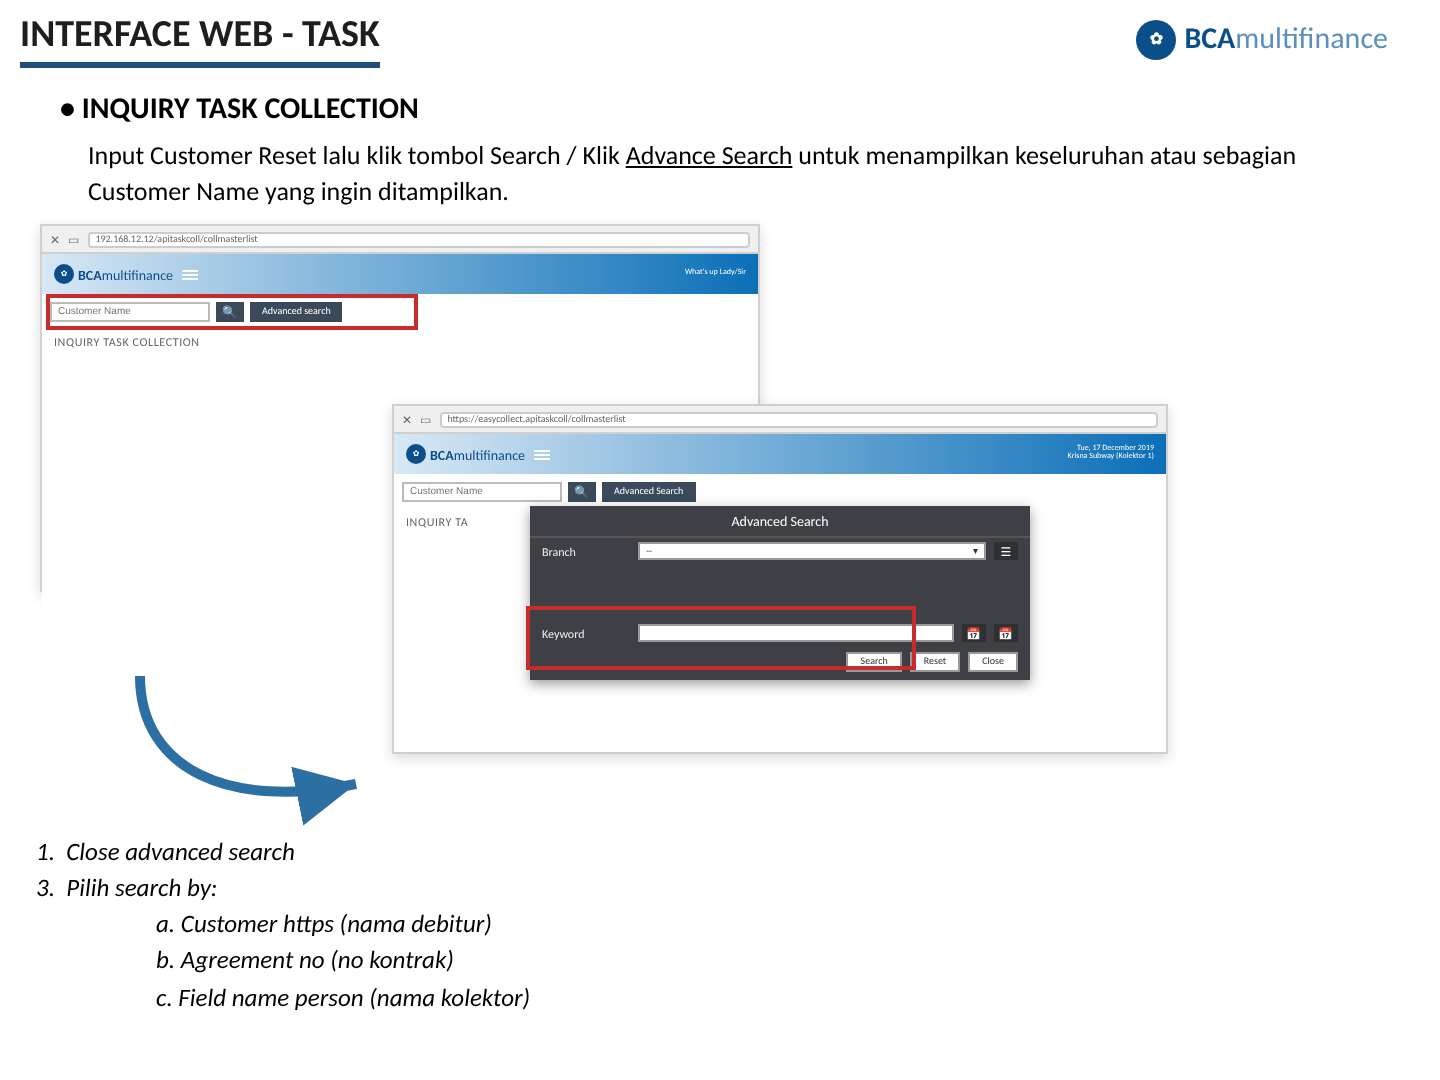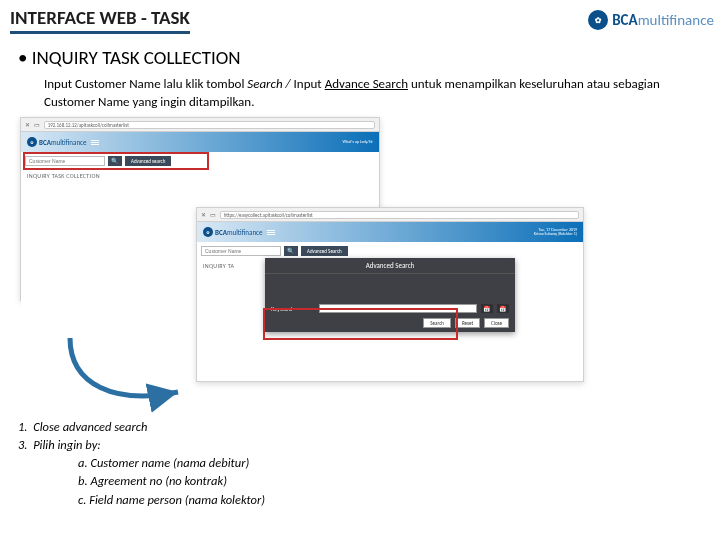--- a/index.html
+++ b/index.html
@@ -1,25 +1,25 @@
 <!DOCTYPE html>
 <html><head>
 <meta charset="utf-8">
 <style>
   * { margin:0; padding:0; box-sizing:border-box; }
   body { width:720px; height:540px; font-family:"Calibri","Segoe UI",sans-serif; background:#fff; color:#000; position:relative; overflow:hidden; }
-  .header { display:flex; justify-content:space-between; align-items:center; padding:6px 6px 0 10px; }
+  .header { display:flex; justify-content:space-between; align-items:center; padding:6px 26px 0 10px; }
   .title { font-size:19px; font-weight:600; color:#1e1e1e; border-bottom:3px solid #1f4e79; padding-bottom:2px; display:inline-block; }
   .logo { display:flex; align-items:center; gap:4px; }
   .logo-badge { width:20px; height:20px; border-radius:50%; background:#0b4f8a; display:flex; align-items:center; justify-content:center; color:#fff; font-size:8px; font-weight:bold; }
   .logo-text { font-size:15px; font-weight:bold; color:#0b4f8a; }
   .logo-text .thin { font-weight:400; color:#5a8fc0; }
-  .bullet-head { font-weight:400; font-size:19px; margin:12px 0 6px 18px; }
+  .bullet-head { font-weight:700; font-size:15px; margin:12px 0 6px 30px; }
   .desc { font-size:13px; margin:0 30px 6px 44px; line-height:1.4; }
-  .desc .it { font-style:italic; }
+  .desc .it { }
   .desc .ul { text-decoration:underline;margin-top:32px; }
   .shots { position:relative; width:640px; height:250px; margin-left:20px; }
   .browser { position:absolute; border:1px solid #d0d0d0; background:#fff; box-shadow:0 2px 6px rgba(0,0,0,.15); }
   .chrome { background:#f0f0f0; border-bottom:1px solid #d0d0d0; height:14px; display:flex; align-items:center; gap:4px; padding:0 4px; font-size:6px; color:#666; }
   .addr { flex:1; background:#fff; border:1px solid #ccc; height:8px; border-radius:2px; display:flex; align-items:center; padding:0 3px; font-size:5px; overflow:hidden; }
   .banner { height:20px; background:linear-gradient(90deg,#d8e8f5,#0b6fb8); display:flex; align-items:center; padding:0 6px; gap:3px; justify-content:space-between; }
   .banner-logo { display:flex; align-items:center; gap:2px; }
   .lb-badge { width:10px; height:10px; border-radius:50%; background:#0b4f8a; display:inline-flex; align-items:center; justify-content:center; font-size:4px; color:#fff; }
   .lb-text { font-size:7px; font-weight:bold; color:#0b4f8a; }
   .lb-text .thin { font-weight:400; }
@@ -58,21 +58,21 @@
   <div class="title">INTERFACE WEB - TASK</div>
   <div class="logo">
     <div class="logo-badge">✿</div>
     <div class="logo-text"><span>BCA</span><span class="thin">multifinance</span></div>
   </div>
 </div>
 
 <div class="bullet-head">• <span>INQUIRY TASK COLLECTION</span></div>
 
 <p class="desc">
-  <span>Input Customer Name lalu klik tombol </span><span class="it">Search / </span><span>Input </span><span class="ul">Advance Search</span><span> untuk menampilkan keseluruhan atau sebagian Customer Name yang ingin ditampilkan.</span>
+  <span>Input Customer Reset lalu klik tombol </span><span class="it">Search / </span><span>Klik </span><span class="ul">Advance Search</span><span> untuk menampilkan keseluruhan atau sebagian Customer Name yang ingin ditampilkan.</span>
 </p>
 
 <div class="shots">
 
   <div class="browser" style="left:0;top:0;width:360px;height:184px;">
     <div class="chrome">
       <span>✕</span>
       <span>▭</span>
       <div class="addr">
           <span>192.168.12.12/apitaskcoll/collmasterlist</span>
@@ -128,20 +128,28 @@
     </div>
     <div class="searchrow">
       <input placeholder="Customer Name" style="">
       <div class="sbtn">🔍</div>
       <div class="advbtn">Advanced Search</div>
     </div>
     <div class="pgtitle">INQUIRY TA</div>
 
     <div class="modal" style="left:68px;top:50px;width:250px;">
       <div class="modal-header">Advanced Search</div>
+      <div class="mrow">
+        <div class="mlabel">Branch</div>
+        <div class="msel">
+            <span>--</span>
+            <span class="caret">▾</span>
+          </div>
+        <div class="icbtn">☰</div>
+      </div>
       <div class="mrow" style="margin-top:28px;">
         <div class="mlabel">Keyword</div>
         <div class="msel">
             <span></span>
           </div>
         <div class="icbtn">📅</div>
         <div class="icbtn">📅</div>
       </div>
       <div class="mbtns">
         <div class="mbtn">Search</div>
@@ -158,18 +166,18 @@
       <marker id="ah" markerWidth="8" markerHeight="8" refX="6" refY="3" orient="auto">
         <path d="M0,0 L6,3 L0,6 Z" fill="#2b6fa3"></path>
       </marker>
     </defs>
   <path d="M10,8 C10,55 55,75 118,62" stroke="#2b6fa3" stroke-width="5" fill="none" marker-end="url(#ah)"></path>
 </svg>
 
 <div class="steps">
   <ol>
     <li>1.&nbsp; <span>Close advanced search</span></li>
-    <li>3.&nbsp; <span>Pilih ingin by:</span></li>
+    <li>3.&nbsp; <span>Pilih search by:</span></li>
   </ol>
-  <div class="sub">a. Customer name (nama debitur)</div>
+  <div class="sub">a. Customer https (nama debitur)</div>
   <div class="sub">b. Agreement no  (no kontrak)</div>
   <div class="sub">c. Field name person (nama kolektor)</div>
 </div>
 
 </body></html>

